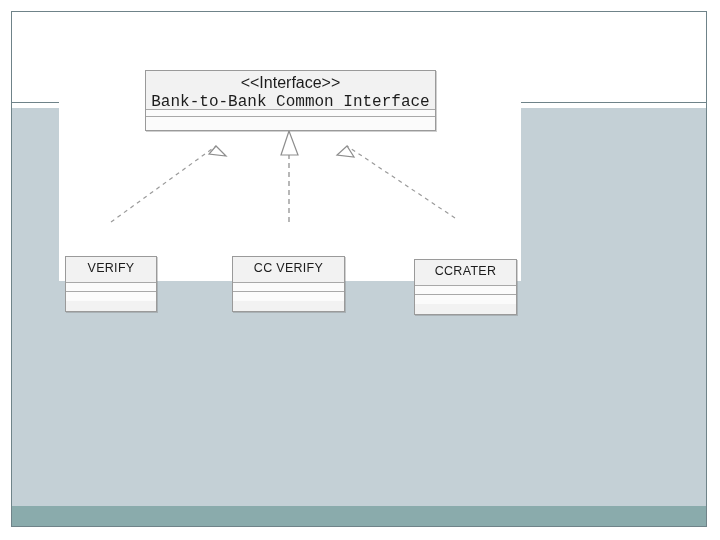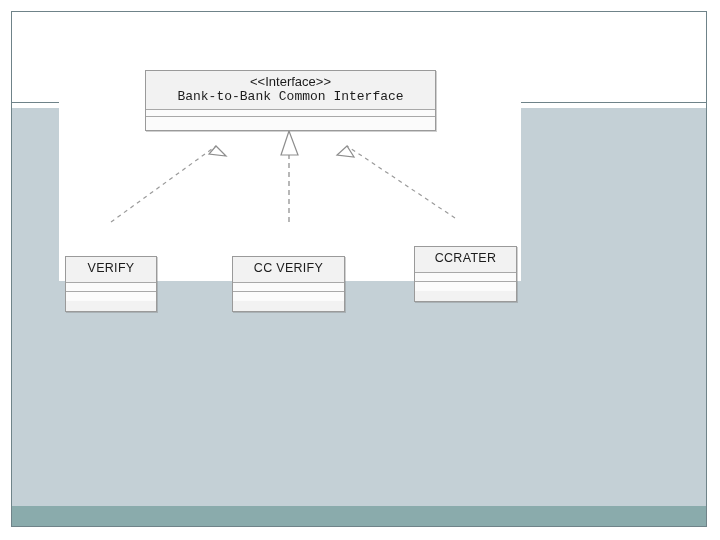--- a/index.html
+++ b/index.html
@@ -143,21 +143,21 @@
 
   
   #iface-box {
     left: 86px;
     top: 12px;
     width: 291px;
     height: 61px;
   }
   #iface-box .uml-title {
     height: 38px;
-    font-size: 13px;
+    font-size: 16px;
     padding-top: 3px;
     text-align: center;
   }
   #iface-box .iface-stereotype { display: block; }
   #iface-box .iface-name { display: block; font-family: Liberation Mono, monospace; }
   #iface-box .c1 { height: 7px; }
   #iface-box .c2 { height: 14px; }
 
   
   .sub-box { height: 56px; margin-top: 33px; }
@@ -166,21 +166,21 @@
     font-size: 12.5px;
     font-weight: 400;
     letter-spacing: 0.3px;
     padding-top: 4px;
   }
   .sub-box .c1 { height: 9px; }
   .sub-box .c2 { height: 10px; }
 
   #verify-box  { left: 6px;   top: 165px; width: 92px; }
   #cccheck-box { left: 173px; top: 165px; width: 113px; }
-  #ccrater-box { left: 355px; top: 155px; width: 103px; }
+  #ccrater-box { left: 355px; top: 168px; width: 103px; }
 
   
   .connectors {
     position: absolute;
     left: 0; top: 0;
     width: 462px;
     height: 223px;
     pointer-events: none;
   }
 </style>

